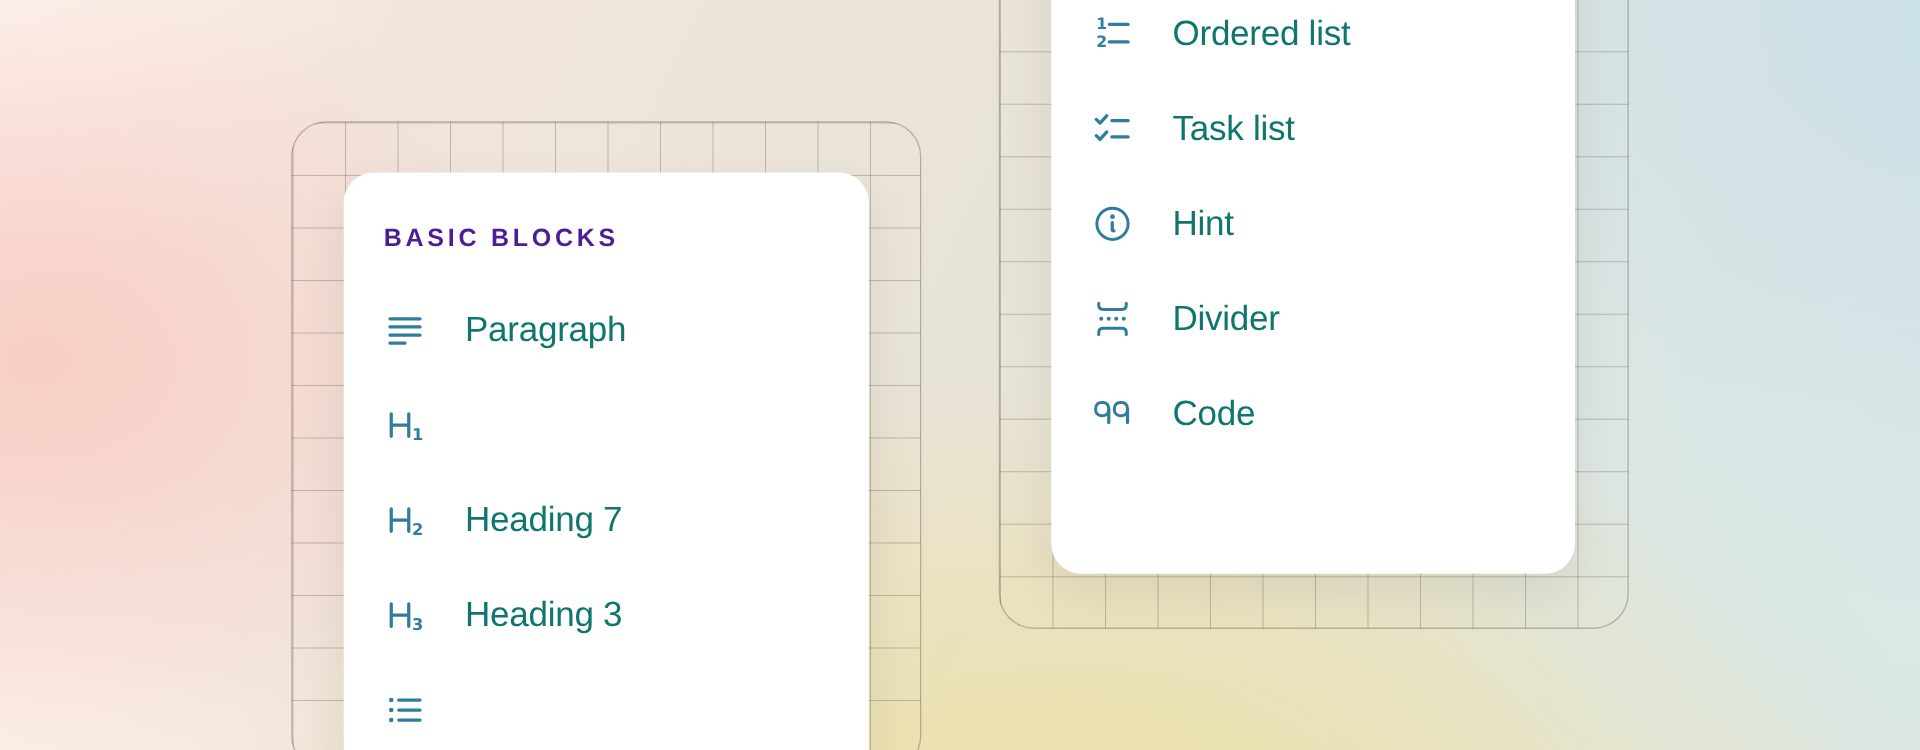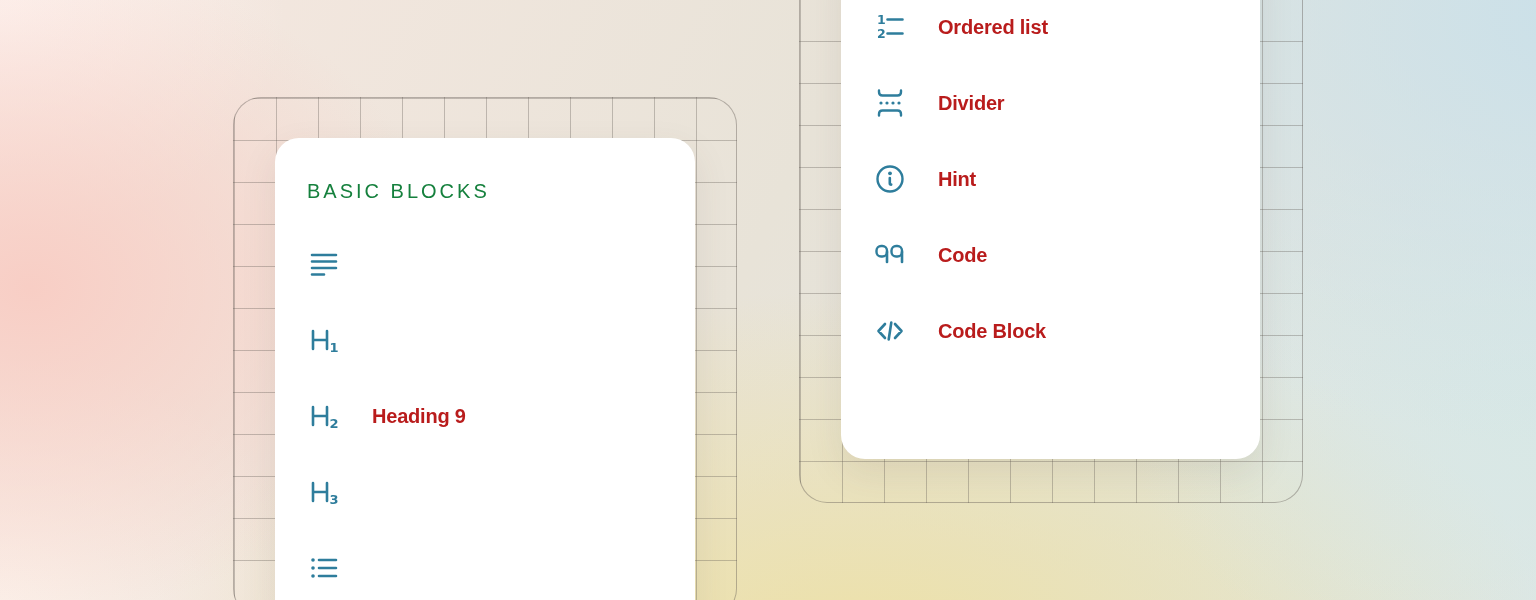--- a/index.html
+++ b/index.html
@@ -30,27 +30,27 @@
   #panel-right{left:799px;top:-44px;width:504px;height:547px;}
   .menu-card{
     position:absolute;background:#ffffff;border-radius:24px;
     box-shadow:0 14px 36px rgba(90,70,60,0.10);
     box-sizing:border-box;padding:0 32px;
   }
   #card-left{left:275px;top:138px;width:420px;height:490px;}
   #card-right{left:841px;top:-57px;width:419px;height:516px;padding-top:46px;}
   .card-header{
     margin-top:40px;height:26px;line-height:26px;
-    font-size:20px;font-weight:400;letter-spacing:3px;color:#15803d;
+    font-size:20px;font-weight:700;letter-spacing:3px;color:#4c1d95;
   }
   #card-left .rows{margin-top:22px;}
   .menu-row{height:76px;display:flex;align-items:center;cursor:pointer;}
   .menu-row .icon{width:34px;height:34px;flex:0 0 34px;}
   .menu-row .label{
-    margin-left:31px;font-size:20px;font-weight:700;letter-spacing:-0.2px;color:#b91c1c;
+    margin-left:31px;font-size:28px;font-weight:400;letter-spacing:-0.2px;color:#0f766e;
   }
   .icon svg{display:block;width:34px;height:34px;}
   .icon .stroke{stroke:#2e7d9c;stroke-width:2.6;fill:none;stroke-linecap:round;stroke-linejoin:round;}
   .icon .thin{stroke-width:2.4;}
   .icon .fill{fill:#2e7d9c;stroke:none;}
   .icon text{fill:#2e7d9c;font-family:"DejaVu Sans",sans-serif;font-weight:bold;}
 </style>
 </head>
 <body>
 
@@ -60,48 +60,50 @@
 <div class="menu-card" id="card-left">
   <div class="card-header">BASIC BLOCKS</div>
   <div class="rows">
 
     <div class="menu-row">
       <span class="icon">
         <svg viewBox="0 0 34 34">
             <path class="stroke" d="M5 8H29 M5 14.5H29 M5 21H29 M5 27.5H17"></path>
           </svg>
       </span>
+      <span class="label">Paragraph</span>
     </div>
 
     <div class="menu-row">
       <span class="icon">
         <svg viewBox="0 0 34 34">
             <path class="stroke" d="M6 8V26 M20 8V26 M6 17H20"></path>
             <text x="22.5" y="29" font-size="13">1</text>
           </svg>
       </span>
     </div>
 
     <div class="menu-row">
       <span class="icon">
         <svg viewBox="0 0 34 34">
             <path class="stroke" d="M6 8V26 M20 8V26 M6 17H20"></path>
             <text x="22.5" y="29" font-size="13">2</text>
           </svg>
       </span>
-      <span class="label">Heading 9</span>
+      <span class="label">Heading 7</span>
     </div>
 
     <div class="menu-row">
       <span class="icon">
         <svg viewBox="0 0 34 34">
             <path class="stroke" d="M6 8V26 M20 8V26 M6 17H20"></path>
             <text x="22.5" y="29" font-size="13">3</text>
           </svg>
       </span>
+      <span class="label">Heading 3</span>
     </div>
 
     <div class="menu-row">
       <span class="icon">
         <svg viewBox="0 0 34 34">
           <circle class="fill" cx="6" cy="9" r="1.8"></circle>
             <circle class="fill" cx="6" cy="17" r="1.8"></circle>
             <circle class="fill" cx="6" cy="25" r="1.8"></circle>
           <path class="stroke" d="M12 9H29 M12 17H29 M12 25H29"></path>
         </svg>
@@ -117,60 +119,60 @@
     <span class="icon">
       <svg viewBox="0 0 34 34">
         <text x="4" y="13.5" font-size="12.5">1</text>
           <text x="4" y="27.5" font-size="12.5">2</text>
         <path class="stroke" d="M14.5 9.5H29.5 M14.5 23.5H29.5"></path>
       </svg>
     </span>
     <span class="label">Ordered list</span>
   </div>
 
+  <div class="menu-row">
+    <span class="icon">
+      <svg viewBox="0 0 34 34">
+        <path class="stroke" d="M4 9.5L7 12.5L12.5 6.5 M4 22.5L7 25.5L12.5 19.5 M16.5 10.5H29.5 M16.5 23.5H29.5"></path>
+      </svg>
+    </span>
+    <span class="label">Task list</span>
+  </div>
+
+  <div class="menu-row">
+    <span class="icon">
+      <svg viewBox="0 0 34 34">
+        <circle class="stroke thin" cx="17" cy="17" r="12.5"></circle>
+        <circle class="fill" cx="17" cy="11.3" r="1.9"></circle>
+        <path class="stroke" d="M16.8 16V21.3Q16.8 22.6 18.2 22.6"></path>
+      </svg>
+    </span>
+    <span class="label">Hint</span>
+  </div>
 
   <div class="menu-row">
     <span class="icon">
       <svg viewBox="0 0 34 34">
         <path class="stroke thin" d="M6 4.5V6Q6 9.5 9.5 9.5H24.5Q28 9.5 28 6V4.5"></path>
         <circle class="fill" cx="8" cy="17" r="1.6"></circle>
           <circle class="fill" cx="14" cy="17" r="1.6"></circle>
           <circle class="fill" cx="20" cy="17" r="1.6"></circle>
           <circle class="fill" cx="26" cy="17" r="1.6"></circle>
         <path class="stroke thin" d="M6 29.5V28Q6 24.5 9.5 24.5H24.5Q28 24.5 28 28V29.5"></path>
       </svg>
     </span>
     <span class="label">Divider</span>
   </div>
 
   <div class="menu-row">
     <span class="icon">
       <svg viewBox="0 0 34 34">
-        <circle class="stroke thin" cx="17" cy="17" r="12.5"></circle>
-        <circle class="fill" cx="17" cy="11.3" r="1.9"></circle>
-        <path class="stroke" d="M16.8 16V21.3Q16.8 22.6 18.2 22.6"></path>
-      </svg>
-    </span>
-    <span class="label">Hint</span>
-  </div>
-
-  <div class="menu-row">
-    <span class="icon">
-      <svg viewBox="0 0 34 34">
         <rect class="stroke thin" x="3.5" y="8" width="10.5" height="10.5" rx="4.6"></rect>
         <path class="stroke" d="M14 14V24"></path>
         <rect class="stroke thin" x="18.5" y="8" width="10.5" height="10.5" rx="4.6"></rect>
         <path class="stroke" d="M29 14V24"></path>
       </svg>
     </span>
     <span class="label">Code</span>
   </div>
 
-  <div class="menu-row">
-    <span class="icon">
-      <svg viewBox="0 0 34 34">
-        <path class="stroke" d="M12 10L5.5 17L12 24 M22 10L28.5 17L22 24 M18.3 8.5L15.7 25.5"></path>
-      </svg>
-    </span>
-    <span class="label">Code Block</span>
-  </div>
 
 </div>
 
 </body></html>

